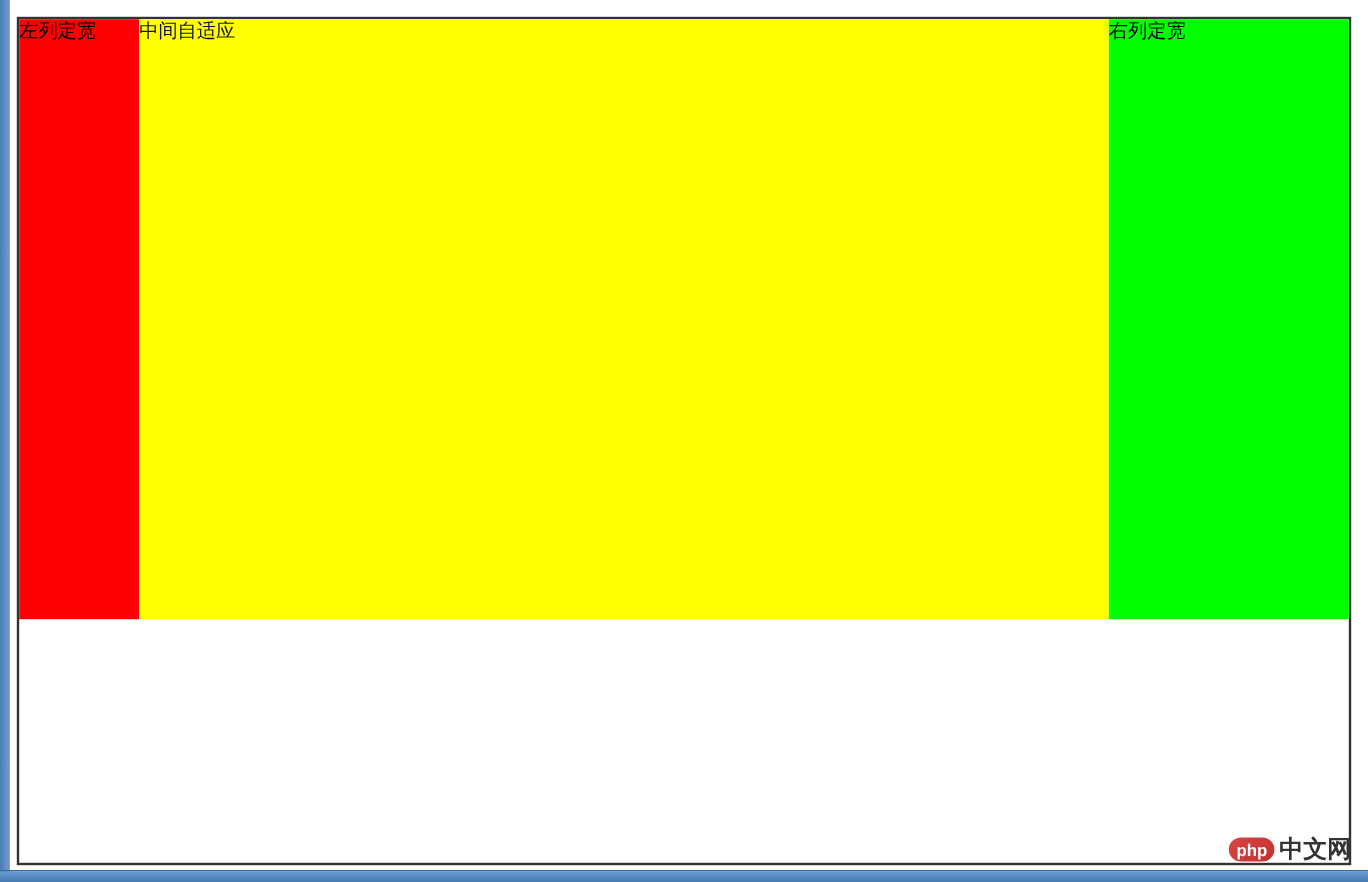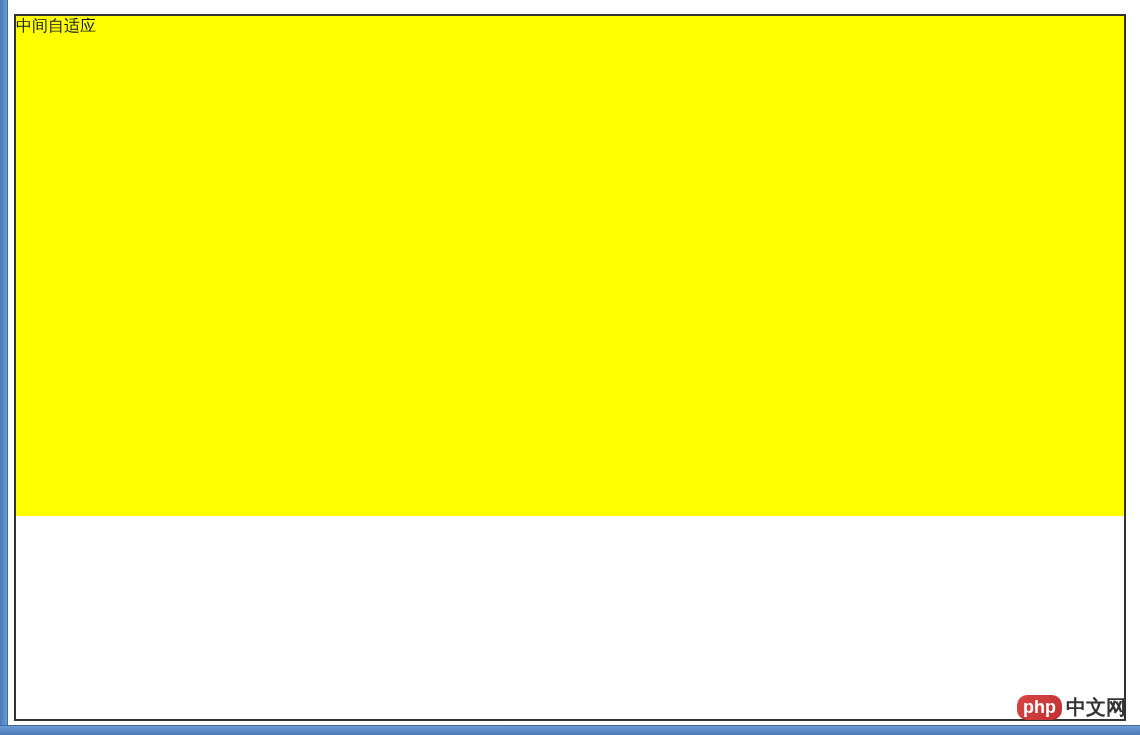--- a/index.html
+++ b/index.html
@@ -74,34 +74,40 @@
       color: #333;
       display: flex;
       align-items: center;
       gap: 4px;
     }
     .watermark-logo {
       background: linear-gradient(135deg, #d94545, #c13030);
       color: #fff;
       padding: 2px 6px;
       border-radius: 10px;
-      font-size: 18px;
+      font-size: 14px;
       font-weight: bold;
     }
   </style>
 </head>
 <body>
 
 <div class="window-border-left"></div>
 <div class="window-border-bottom"></div>
 
 <div class="content-area">
   <div class="layout-container">
+    <div class="left-column">
+      <span>左列定宽</span>
+    </div>
     <div class="center-column">
       <span>中间自适应</span>
+    </div>
+    <div class="right-column">
+      <span>右列定宽</span>
     </div>
   </div>
 </div>
 
 <div class="watermark">
   <span class="watermark-logo">php</span>
   <span>中文网</span>
 </div>
 
 </body></html>

